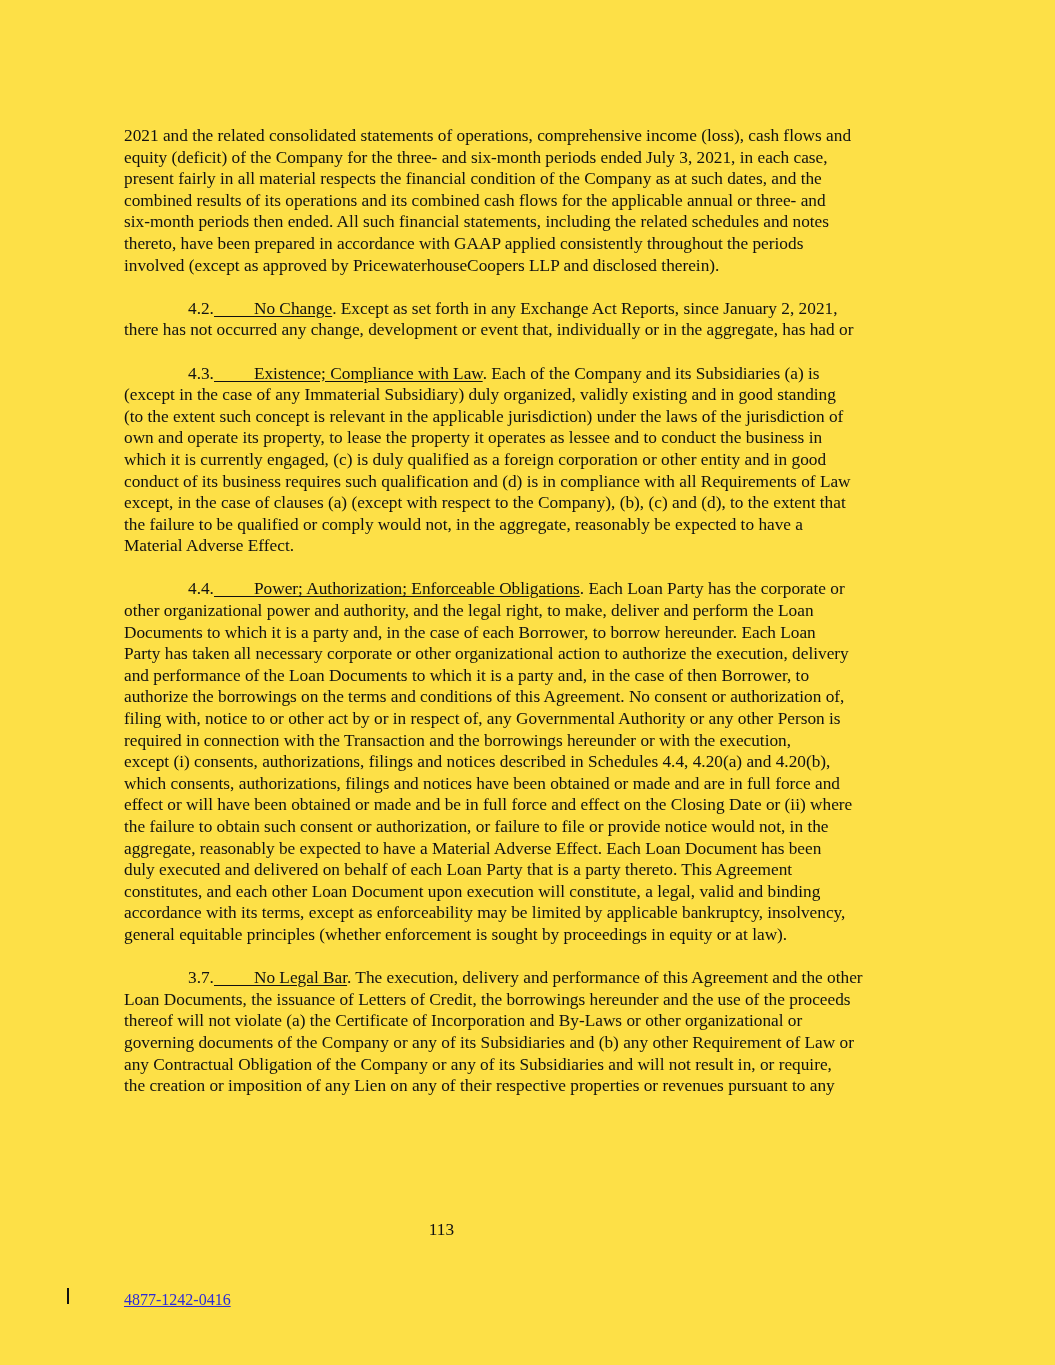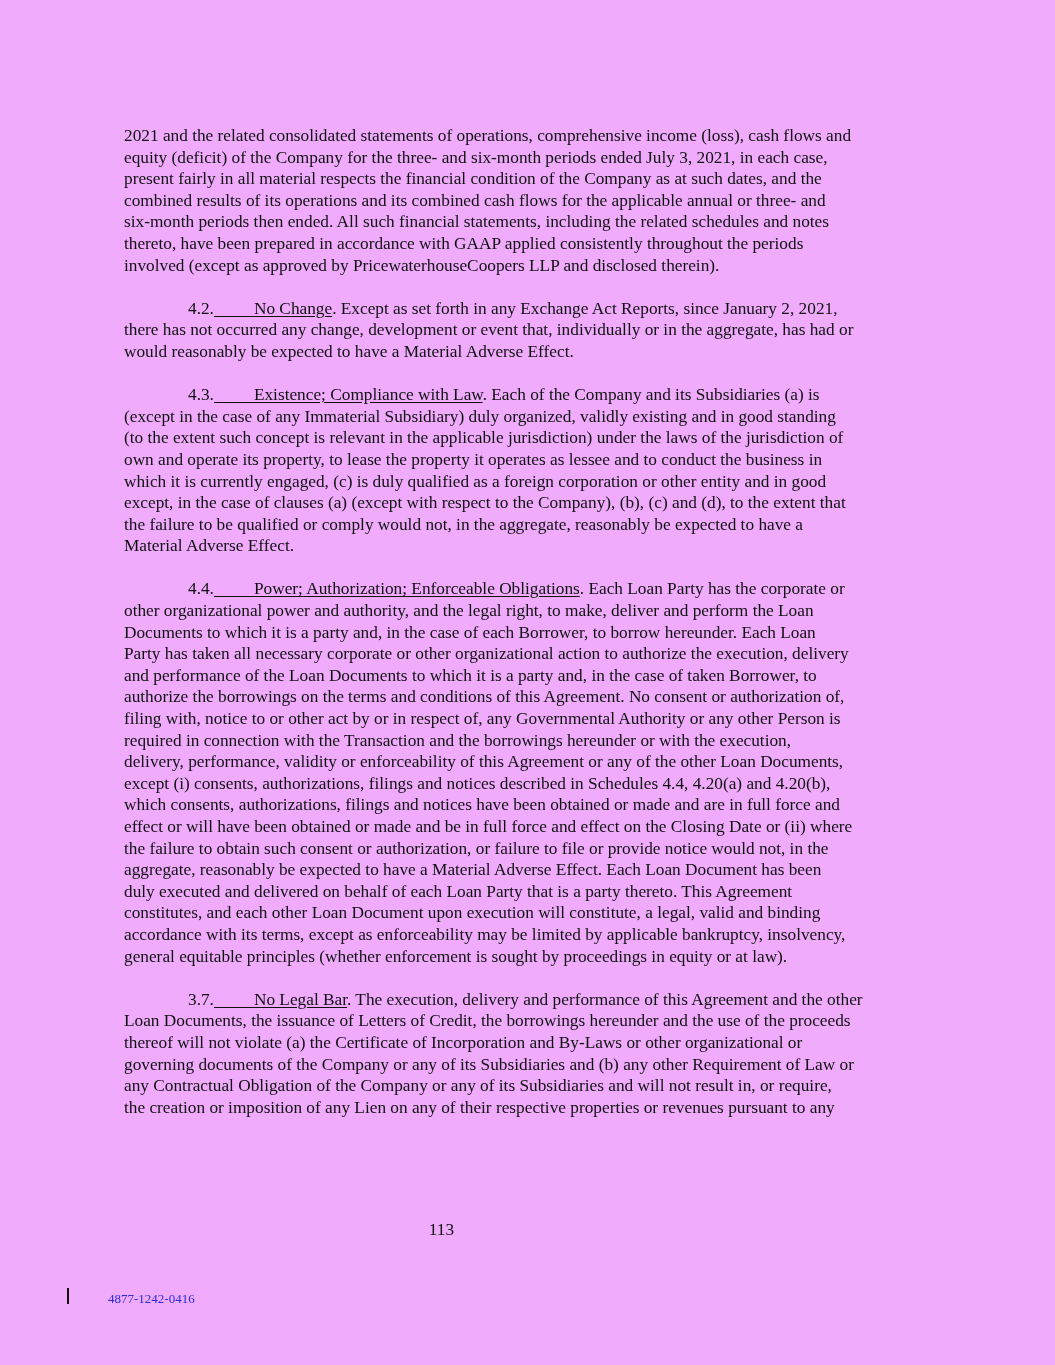--- a/index.html
+++ b/index.html
@@ -1,36 +1,37 @@
 <!DOCTYPE html>
 <html><head>
   <meta charset="utf-8">
   <style>
     html, body { margin: 0; padding: 0; background: #ffffff; }
     body { width: 1055px; height: 1365px; position: relative; overflow: hidden; }
     .page {
-      position: absolute; left: 0; top: 0; width: 1055px; height: 1365px; background: #f0abfc;
+      position: absolute; left: 0; top: 0; width: 1055px; height: 1365px; background: #fde047;
       font-family: "Liberation Serif", "DejaVu Serif", serif; color: #111;
     }
     .body-text {
       position: absolute; left: 124px; top: 125px; width: 810px;
       font-size: 17.3px; line-height: 21.6px;
     }
     .para { margin: 0 0 21.6px 0; }
     .line { display: block; white-space: nowrap; }
     .indent { padding-left: 64px; }
     .heading { text-decoration: underline; text-underline-offset: 2px; }
     .gap { display: inline-block; width: 40px; border-bottom: 1px solid #111; height: 14px; vertical-align: baseline; margin-bottom: -3px; }
     .page-number {
       position: absolute; top: 1220px; left: 0; width: 883px; text-align: center;
       font-size: 17.3px;
     }
     .change-bar { position: absolute; left: 67px; top: 1288px; width: 2px; height: 16px; background: #111; }
     .doc-id {
-      position: absolute; left: 108px; top: 1291px; font-size: 13px; color: #2b2bd8;
+      position: absolute; left: 124px; top: 1291px; font-size: 16px; color: #2b2bd8;
+      text-decoration: underline;
     }
   </style>
 </head>
 <body>
 
 <div class="page">
   <div class="body-text">
 
     <p class="para">
       <span class="line">2021 and the related consolidated statements of operations, comprehensive income (loss), cash flows and</span>
@@ -38,44 +39,43 @@
       <span class="line">present fairly in all material respects the financial condition of the Company as at such dates, and the</span>
       <span class="line">combined results of its operations and its combined cash flows for the applicable annual or three- and</span>
       <span class="line">six-month periods then ended. All such financial statements, including the related schedules and notes</span>
       <span class="line">thereto, have been prepared in accordance with GAAP applied consistently throughout the periods</span>
       <span class="line">involved (except as approved by PricewaterhouseCoopers LLP and disclosed therein).</span>
     </p>
 
     <p class="para">
       <span class="line indent"><span>4.2.</span><span class="gap"></span><span class="heading">No Change</span><span>. Except as set forth in any Exchange Act Reports, since January 2, 2021,</span></span>
       <span class="line">there has not occurred any change, development or event that, individually or in the aggregate, has had or</span>
-      <span class="line">would reasonably be expected to have a Material Adverse Effect.</span>
     </p>
 
     <p class="para">
       <span class="line indent"><span>4.3.</span><span class="gap"></span><span class="heading">Existence; Compliance with Law</span><span>. Each of the Company and its Subsidiaries (a) is</span></span>
       <span class="line">(except in the case of any Immaterial Subsidiary) duly organized, validly existing and in good standing</span>
       <span class="line">(to the extent such concept is relevant in the applicable jurisdiction) under the laws of the jurisdiction of</span>
       <span class="line">own and operate its property, to lease the property it operates as lessee and to conduct the business in</span>
       <span class="line">which it is currently engaged, (c) is duly qualified as a foreign corporation or other entity and in good</span>
+      <span class="line">conduct of its business requires such qualification and (d) is in compliance with all Requirements of Law</span>
       <span class="line">except, in the case of clauses (a) (except with respect to the Company), (b), (c) and (d), to the extent that</span>
       <span class="line">the failure to be qualified or comply would not, in the aggregate, reasonably be expected to have a</span>
       <span class="line">Material Adverse Effect.</span>
     </p>
 
     <p class="para">
       <span class="line indent"><span>4.4.</span><span class="gap"></span><span class="heading">Power; Authorization; Enforceable Obligations</span><span>. Each Loan Party has the corporate or</span></span>
       <span class="line">other organizational power and authority, and the legal right, to make, deliver and perform the Loan</span>
       <span class="line">Documents to which it is a party and, in the case of each Borrower, to borrow hereunder. Each Loan</span>
       <span class="line">Party has taken all necessary corporate or other organizational action to authorize the execution, delivery</span>
-      <span class="line">and performance of the Loan Documents to which it is a party and, in the case of taken Borrower, to</span>
+      <span class="line">and performance of the Loan Documents to which it is a party and, in the case of then Borrower, to</span>
       <span class="line">authorize the borrowings on the terms and conditions of this Agreement. No consent or authorization of,</span>
       <span class="line">filing with, notice to or other act by or in respect of, any Governmental Authority or any other Person is</span>
       <span class="line">required in connection with the Transaction and the borrowings hereunder or with the execution,</span>
-      <span class="line">delivery, performance, validity or enforceability of this Agreement or any of the other Loan Documents,</span>
       <span class="line">except (i) consents, authorizations, filings and notices described in Schedules 4.4, 4.20(a) and 4.20(b),</span>
       <span class="line">which consents, authorizations, filings and notices have been obtained or made and are in full force and</span>
       <span class="line">effect or will have been obtained or made and be in full force and effect on the Closing Date or (ii) where</span>
       <span class="line">the failure to obtain such consent or authorization, or failure to file or provide notice would not, in the</span>
       <span class="line">aggregate, reasonably be expected to have a Material Adverse Effect. Each Loan Document has been</span>
       <span class="line">duly executed and delivered on behalf of each Loan Party that is a party thereto. This Agreement</span>
       <span class="line">constitutes, and each other Loan Document upon execution will constitute, a legal, valid and binding</span>
       <span class="line">accordance with its terms, except as enforceability may be limited by applicable bankruptcy, insolvency,</span>
       <span class="line">general equitable principles (whether enforcement is sought by proceedings in equity or at law).</span>
     </p>

